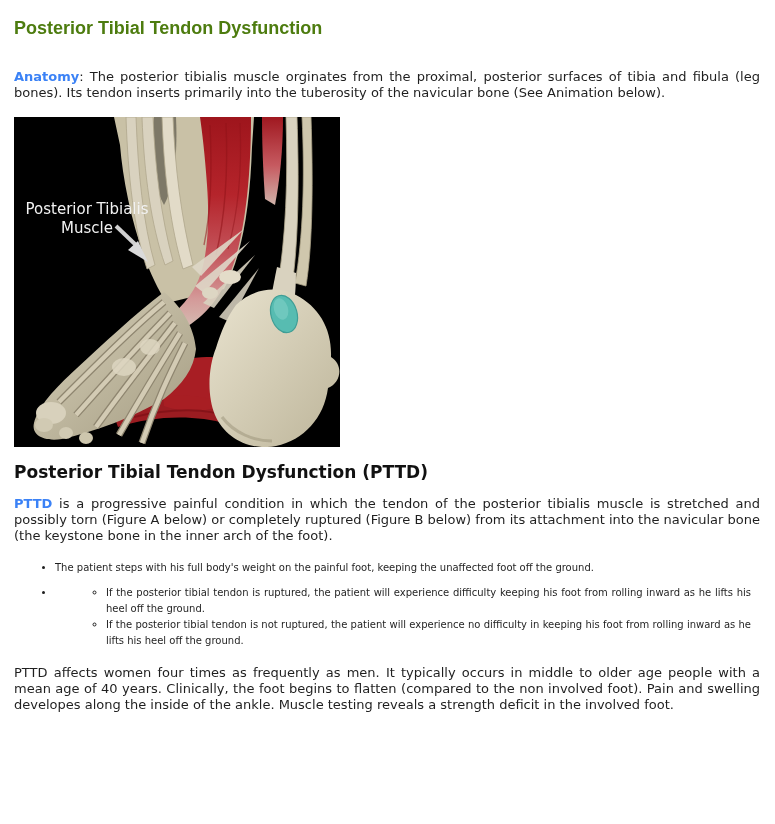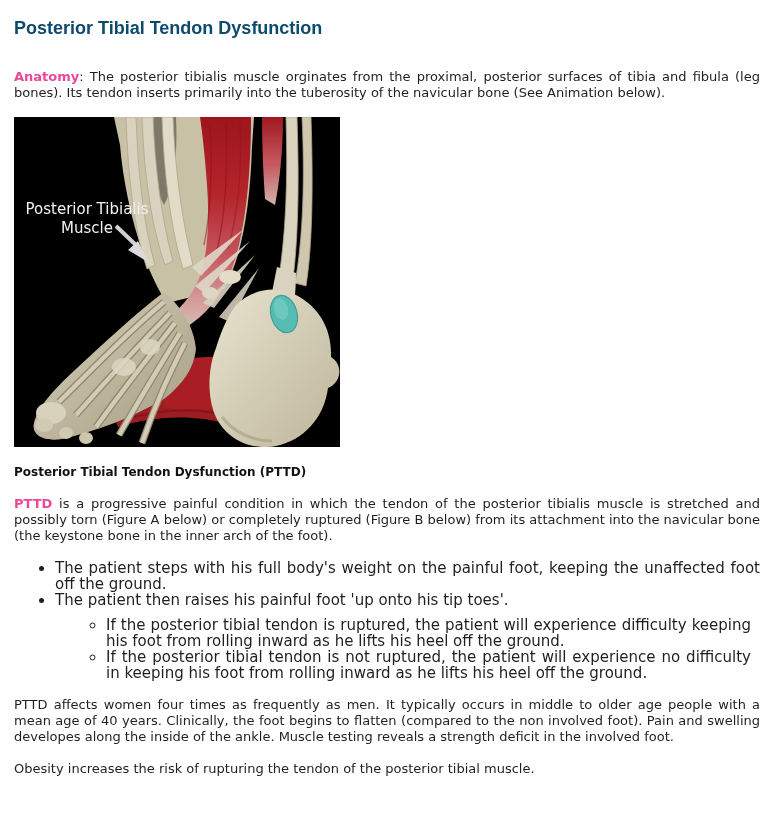--- a/index.html
+++ b/index.html
@@ -12,59 +12,59 @@
     font-family: "DejaVu Sans", sans-serif;
     color: #1f1f1f;
   }
   .page {
     padding: 10px 15px 20px 14px;
   }
   .page-title {
     font-family: "Liberation Sans", sans-serif;
     font-size: 18px;
     font-weight: bold;
-    color: #0c4a6e;
+    color: #4d7c0f;
     margin: 8px 0 30px 0;
     letter-spacing: 0;
   }
   p {
     font-size: 13px;
     line-height: 16px;
     text-align: justify;
     margin: 16px 0;
   }
   .section-heading {
-    font-size: 12px;
+    font-size: 17px;
     line-height: 16px;
     font-weight: bold;
     color: #111111;
     margin: 17px 0 16px 0;
   }
   .figure-wrap {
     margin: 15px 0 16px 0;
     width: 326px;
     height: 330px;
     line-height: 0;
   }
   ul.sfr-list {
-    font-size: 15px;
+    font-size: 10px;
     line-height: 16px;
     margin: 16px 0;
     padding-left: 41px;
     list-style-type: disc;
   }
   ul.sfr-list ul {
     margin: 9px;
     padding-left: 42px;
     list-style-type: circle;
   }
   ul.sfr-list li {
     text-align: justify;
   }
-  b { color: #ec4899; }
+  b { color: #3b82f6; }
   .fig-label-text {
     font-family: "DejaVu Sans", sans-serif;
     font-size: 15px;
     fill: #f2f2f2;
   }
 </style>
 </head>
 <body>
 
 <div class="page">
@@ -168,25 +168,24 @@
     </svg>
   </div>
 
   <h2 class="section-heading">Posterior Tibial Tendon Dysfunction (PTTD)</h2>
 
   <p><b>PTTD</b><span> is a progressive painful condition in which the tendon of the posterior tibialis muscle is stretched and possibly torn (Figure A below) or completely ruptured (Figure B below) from its attachment into the navicular bone (the keystone bone in the inner arch of the foot).</span></p>
 
 
   <ul class="sfr-list">
     <li>The patient steps with his full body's weight on the painful foot, keeping the unaffected foot off the ground.</li>
-    <li><span>The patient then raises his painful foot 'up onto his tip toes'.</span>
+    <li>
       <ul>
         <li>If the posterior tibial tendon is ruptured, the patient will experience difficulty keeping his foot from rolling inward as he lifts his heel off the ground.</li>
         <li>If the posterior tibial tendon is not ruptured, the patient will experience no difficulty in keeping his foot from rolling inward as he lifts his heel off the ground.</li>
       </ul>
     </li>
   </ul>
 
   <p>PTTD affects women four times as frequently as men.  It typically occurs in middle to older age people with a mean age of 40 years.  Clinically, the foot begins to flatten (compared to the non involved foot).  Pain and swelling developes along the inside of the ankle.  Muscle testing reveals a strength deficit in the involved foot.</p>
 
-  <p>Obesity increases the risk of rupturing the tendon of the posterior tibial muscle.</p>
 
 </div>
 
 </body></html>

